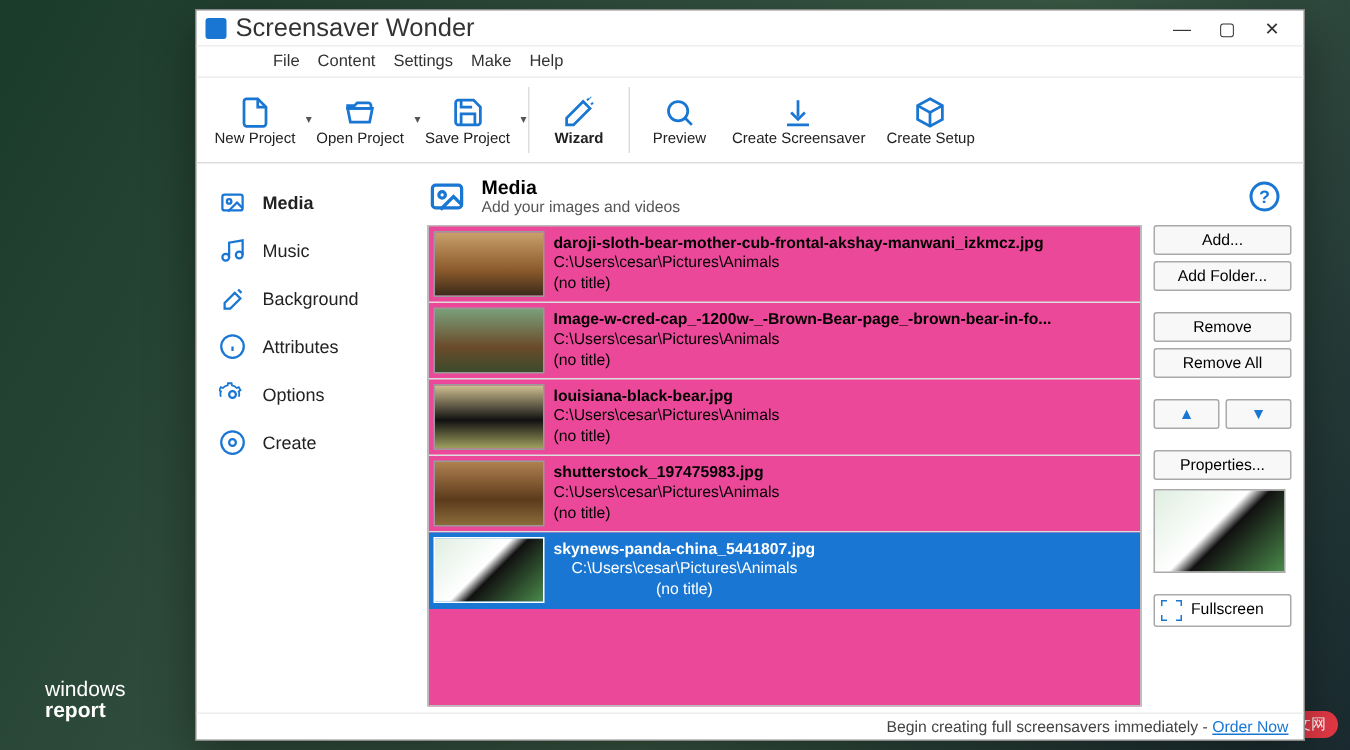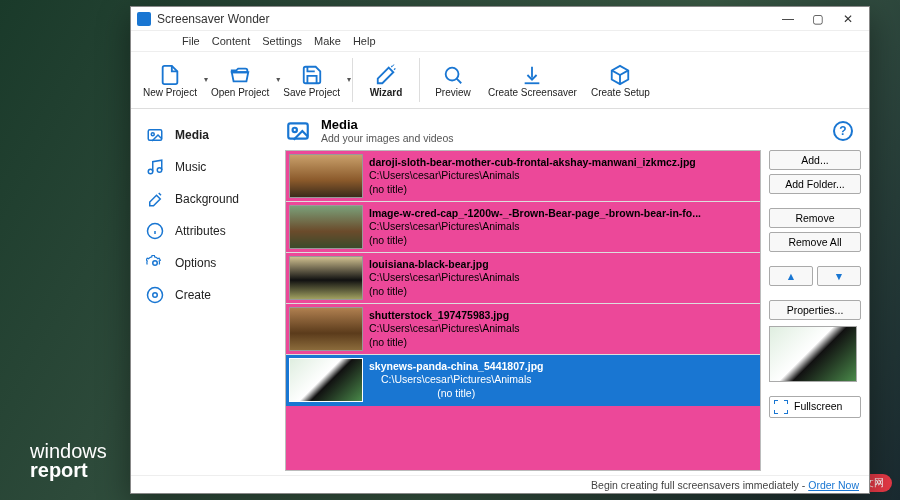--- a/index.html
+++ b/index.html
@@ -1,26 +1,26 @@
 <!DOCTYPE html>
 <html><head>
 <meta charset="utf-8">
 <style>
   * { box-sizing: border-box; margin: 0; padding: 0; font-family: "Segoe UI", Tahoma, sans-serif; }
   body { width: 900px; height: 500px; background: linear-gradient(120deg, #1a3a2a 0%, #2d4a3a 30%, #3a5a45 60%, #1a2a30 100%); overflow: hidden; position: relative; }
-  .watermark { position: absolute; left: 30px; bottom: 20px; color: white; font-size: 20px; line-height: 0.95; }
+  .watermark { position: absolute; left: 30px; bottom: 20px; color: white; font-size: 14px; line-height: 0.95; }
   .watermark .thin { font-weight: 200; }
   .watermark .bold { font-weight: 700; }
   .badge { position: absolute; right: 8px; bottom: 8px; background: #e63946; color: #fff; font-size: 10px; padding: 2px 8px; border-radius: 10px; }
 
   .window { position: absolute; left: 130px; top: 6px; width: 740px; height: 488px; background: #fff; border: 1px solid #888; box-shadow: 0 10px 30px rgba(0,0,0,0.4); display: flex; flex-direction: column; }
 
   .titlebar { height: 24px; display: flex; align-items: center; padding: 0 6px; border-bottom: 1px solid #eee; }
   .titlebar .app-icon { width: 14px; height: 14px; background: #1976d2; border-radius: 2px; margin-right: 6px; }
-  .titlebar .title { font-size: 12px; color: #333; flex: 1; }
+  .titlebar .title { font-size: 17px; color: #333; flex: 1; }
   .win-btns { display: flex; }
   .win-btn { width: 30px; height: 22px; display: flex; align-items: center; justify-content: center; font-size: 12px; color: #333; }
 
   .menubar { height: 20px; display: flex; align-items: center; gap: 12px; padding: 0 8px; font-size: 11px; color: #333; margin-left: 43px; }
 
   .toolbar { height: 58px; display: flex; align-items: center; padding: 2px 6px; border-top: 1px solid #eee; border-bottom: 1px solid #ddd; gap: 2px; }
   .tool-btn { display: flex; flex-direction: column; align-items: center; justify-content: center; padding: 2px 6px; min-width: 54px; font-size: 10px; color: #222; position: relative; }
   .tool-btn.active { font-weight: 700; }
   .tool-btn .icon { width: 24px; height: 24px; display:flex; align-items:center; justify-content:center; color:#1976d2; }
   .tool-btn .caret { position:absolute; right:-5px; top:14px; font-size:8px; color:#555;}

